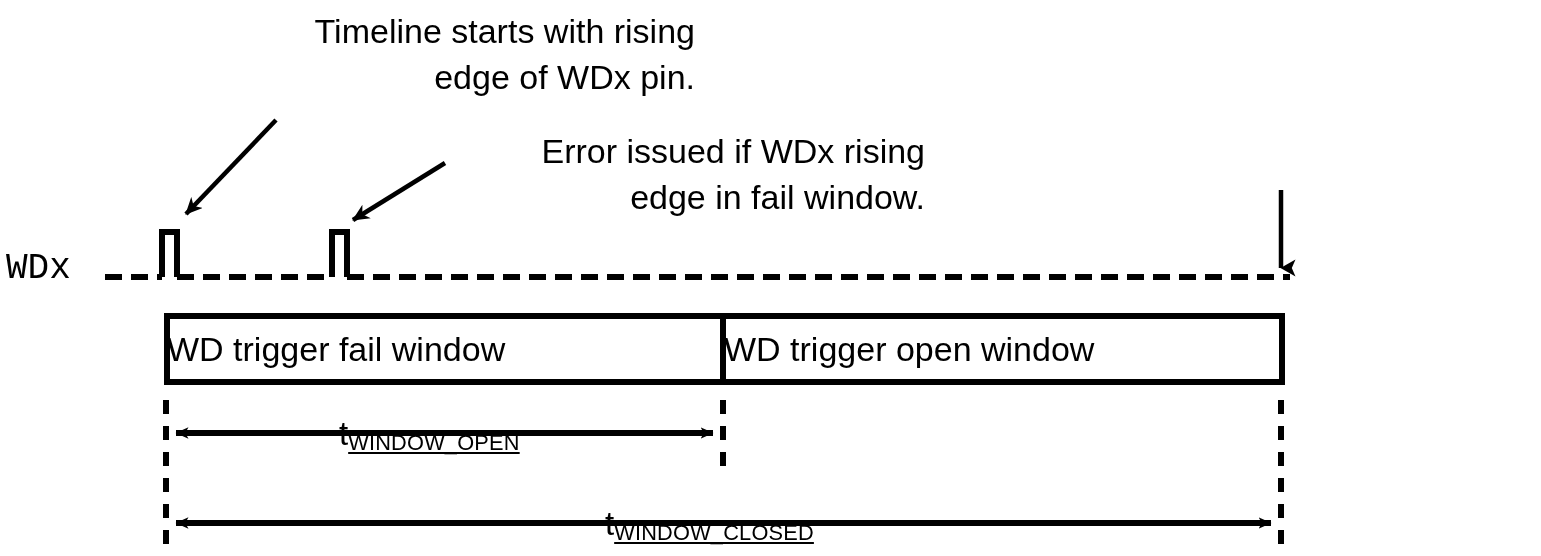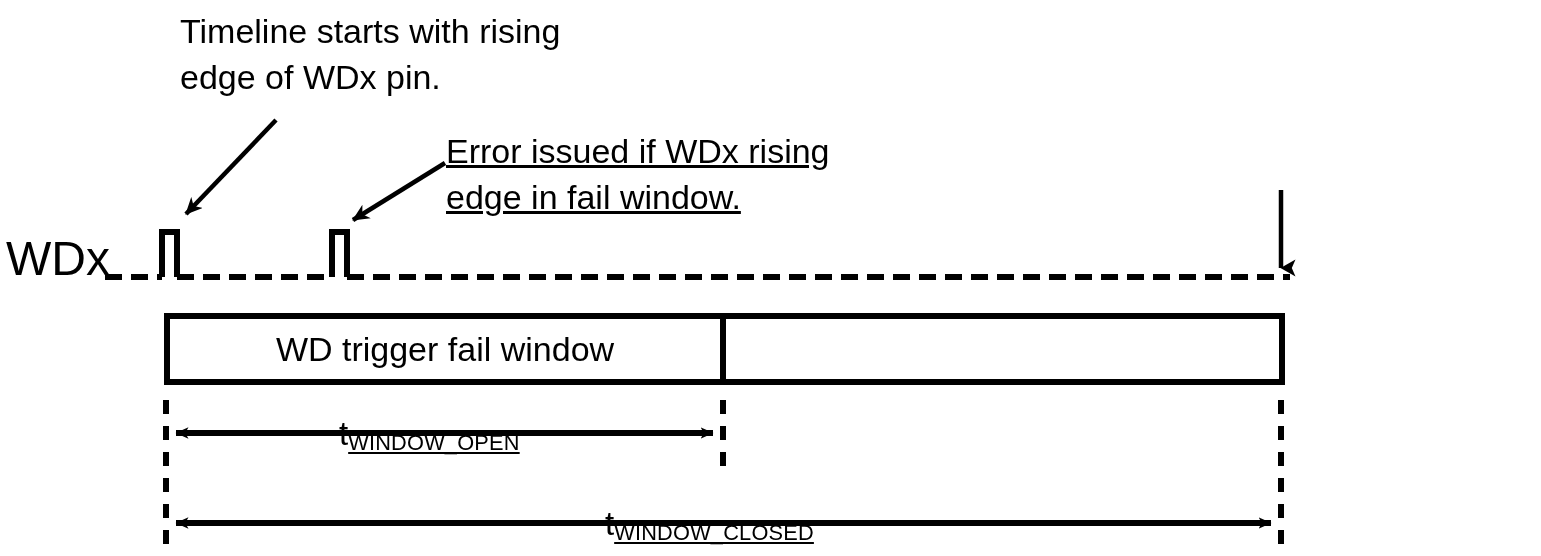--- a/index.html
+++ b/index.html
@@ -11,46 +11,46 @@
     position: relative;
     width: 1541px;
     height: 556px;
     background: #ffffff;
     overflow: hidden;
     font-family: "Liberation Sans", sans-serif;
     color: #000000;
   }
   .ann {
     position: absolute;
-    text-align: left;
+    text-align: right;
     font-size: 34px;
     line-height: 46px;
     color: #000000;
     white-space: pre-line;
     font-family: "Liberation Sans", sans-serif;
   }
   #ann-timeline-start { left: 180px; top: 8px;  width: 515px; }
-  #ann-fail-window   { left: 446px; top: 128px; width: 495px; text-decoration: underline; }
+  #ann-fail-window   { left: 430px; top: 128px; width: 495px; }
   #ann-open-window   { left: 1035px; top: 44px; width: 495px; }
 
   #wdx-label {
     position: absolute;
     left: 6px;
-    top: 237px;
-    font-size: 48px;
+    top: 247px;
+    font-size: 36px;
     line-height: 44px;
-    font-family: Liberation Sans, sans-serif;
+    font-family: Liberation Mono, monospace;
   }
 
   .winbox-text {
     position: absolute;
     top: 326px;
     font-size: 34px;
     line-height: 46px;
-    text-align: center;
+    text-align: left;
     font-family: "Liberation Sans", sans-serif;
   }
   #fail-window-text { left: 167px; width: 556px; }
   #open-window-text { left: 724px; width: 558px; }
 
   .tlabel {
     position: absolute;
     font-size: 33px;
     line-height: 33px;
     font-family: "Liberation Sans", sans-serif;
@@ -85,20 +85,21 @@
 edge of WDx pin.</div>
 
   <div class="ann" id="ann-fail-window">Error issued if WDx rising
 edge in fail window.</div>
 
 
   <div id="wdx-label">WDx</div>
 
   <div class="winbox-text" id="fail-window-text">WD trigger fail window</div>
 
+  <div class="winbox-text" id="open-window-text">WD trigger open window</div>
 
   <div class="tlabel" id="t-window-open"><span>t</span><sub>WINDOW_OPEN</sub></div>
 
   <div class="tlabel" id="t-window-closed"><span>t</span><sub>WINDOW_CLOSED</sub></div>
 
   <svg class="overlay" viewBox="0 0 1541 556" xmlns="http://www.w3.org/2000/svg">
     <defs>
       <marker id="ahead-sharp" markerWidth="14" markerHeight="12" refX="12.5" refY="6" orient="auto" markerUnits="userSpaceOnUse">
         <path d="M0,0.2 L13,6 L0,11.8 L3.2,6 Z" fill="#000"></path>
       </marker>

